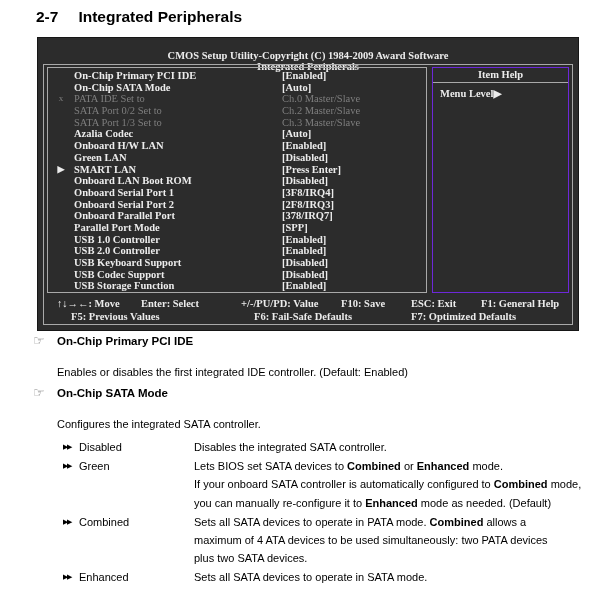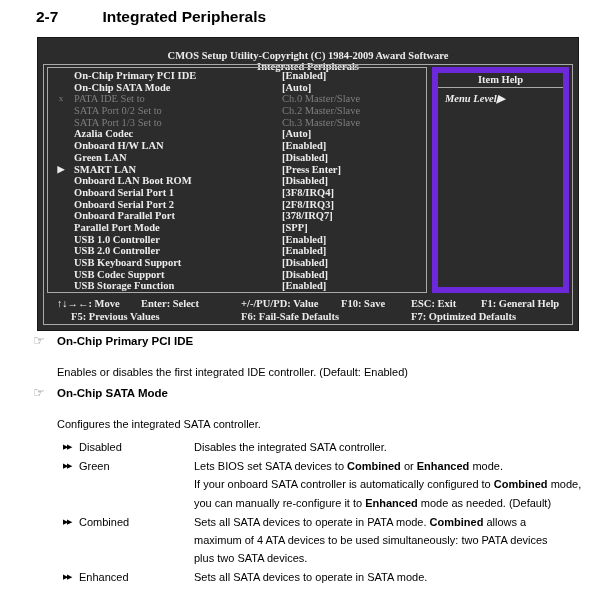--- a/index.html
+++ b/index.html
@@ -1,52 +1,52 @@
 <!DOCTYPE html>
 <html><head>
 <meta charset="utf-8">
 <style>
   html,body{margin:0;padding:0;}
   body{
     width:612px;height:602px;position:relative;background:#ffffff;
     font-family:"Liberation Sans",sans-serif;color:#000;overflow:hidden;
   }
   
-  .page-title{position:absolute;top:8px;left:36px;display:flex;gap:44px;
+  .page-title{position:absolute;top:8px;left:36px;display:flex;gap:20px;
     font-size:15.5px;font-weight:bold;}
   
   .bios{position:absolute;left:38px;top:38px;width:540px;height:292px;
     background:#2c2c2c;color:#ececec;font-family:"Liberation Serif",serif;
     box-shadow:0 0 0 1px #161616;}
   .bios-title1,.bios-title2{text-align:center;font-size:10.5px;font-weight:bold;line-height:11px;}
   .bios-title1{padding-top:12px;}
   .frame{position:absolute;left:5px;right:5px;top:26px;bottom:5px;border:1px solid #a9a9a9;}
   .items-panel{position:absolute;left:3px;top:2px;width:380px;height:226px;
     border:1px solid #a9a9a9;box-sizing:border-box;padding-top:2px;overflow:hidden;}
   .bios-row{display:flex;height:11.7px;font-size:10.5px;font-weight:bold;line-height:11.5px;white-space:nowrap;}
   .bios-row .marker{width:26px;text-align:center;font-size:9px;}
   .bios-row .label{width:208px;overflow:hidden;}
   .bios-row .value{flex:1;overflow:hidden;}
   .grayed{color:#7e7e7e;font-weight:normal;}
   .help-panel{position:absolute;left:388px;right:3px;top:2px;height:226px;
-    border:6px solid #6d28d9;box-sizing:border-box;font-size:10.5px;font-weight:bold;}
+    border:1px solid #6d28d9;box-sizing:border-box;font-size:10.5px;font-weight:bold;}
   .help-header{border-bottom:1px solid #a9a9a9;text-align:center;padding:1px 0 2px 0;}
-  .help-menu{padding:4px 0 0 7px;font-style:italic;}
+  .help-menu{padding:4px 0 0 7px;}
   .footer-row{position:absolute;left:0;right:0;height:12px;font-size:10.5px;font-weight:bold;}
   .footer-row span{position:absolute;white-space:nowrap;}
   .footer-row1{top:233px;}
   .footer-row2{top:246px;}
   .footer-row1 span:nth-child(1){left:13px;}
   .footer-row1 span:nth-child(2){left:97px;}
   .footer-row1 span:nth-child(3){left:197px;}
   .footer-row1 span:nth-child(4){left:297px;}
   .footer-row1 span:nth-child(5){left:367px;text-align:right;}
   .footer-row1 span:nth-child(6){left:437px;}
   .footer-row2 span:nth-child(1){left:27px;}
-  .footer-row2 span:nth-child(2){left:197px;}
+  .footer-row2 span:nth-child(2){left:210px;}
   .footer-row2 span:nth-child(3){left:367px;}
   
   .doc{position:absolute;top:334px;left:0;width:612px;}
   .sec{margin-bottom:6px;}
   .sec-head{display:flex;align-items:center;margin:0 0 3px 33px;}
   .hand{width:24px;color:#8a8a8a;font-size:13px;line-height:13px;}
   .sec-title{font-weight:bold;font-size:11.5px;}
   .para{margin:18px 0 7px 57px;font-size:11px;line-height:14px;}
   .opts{margin-left:63px;}
   .opt-row{display:flex;font-size:11px;line-height:18.2px;margin-bottom:1px;}

